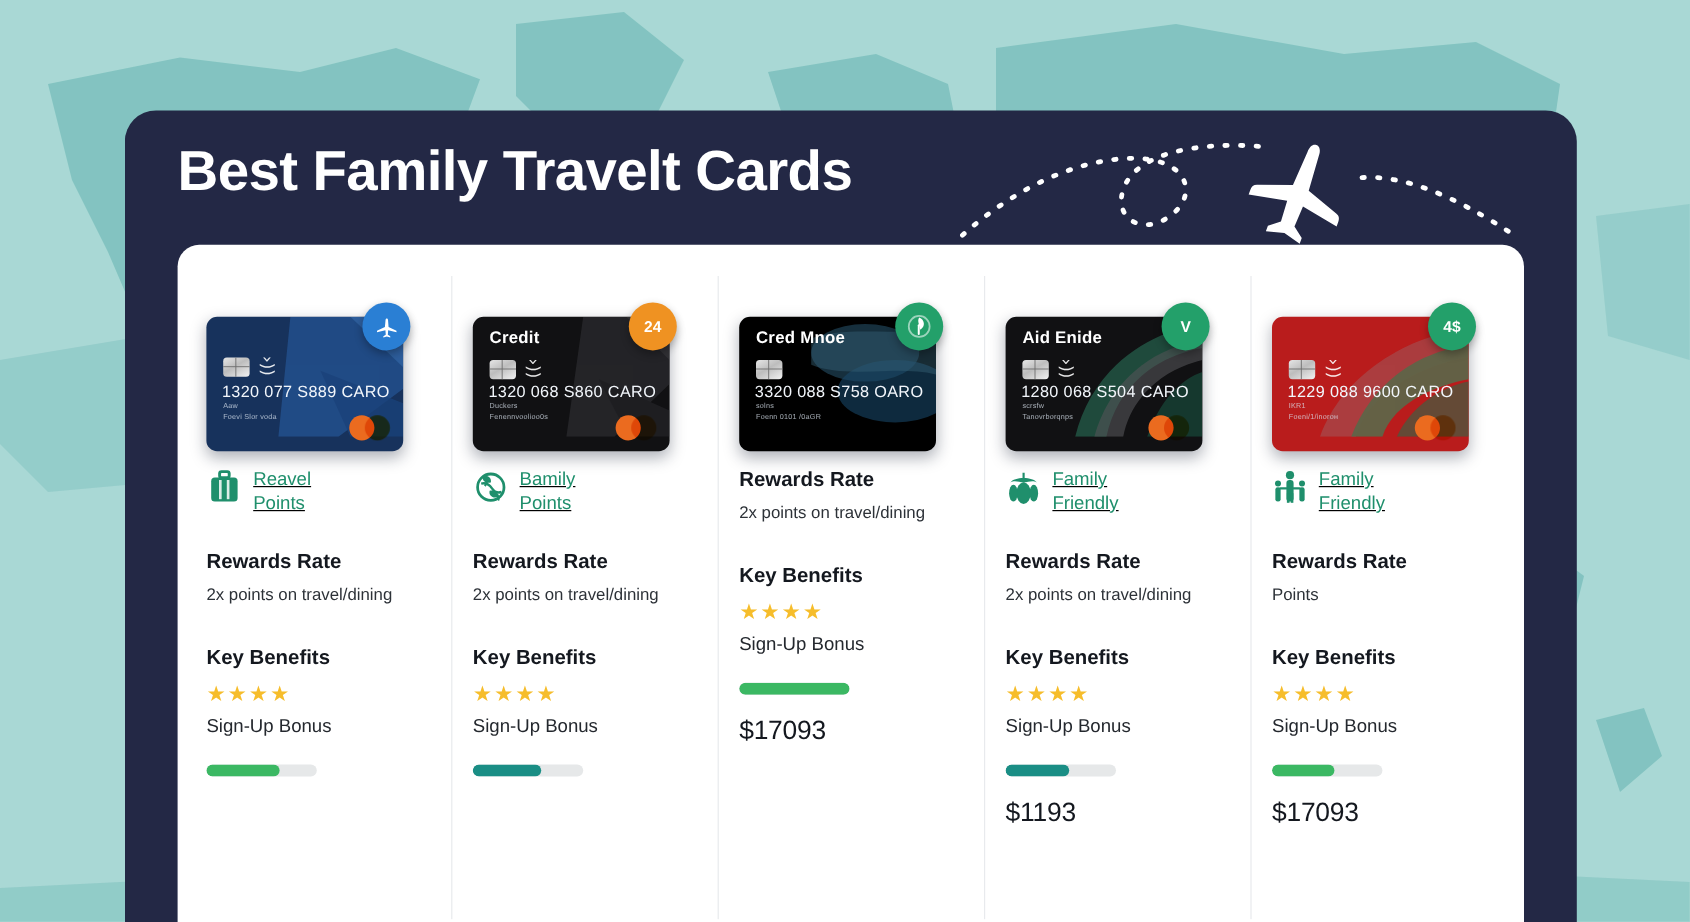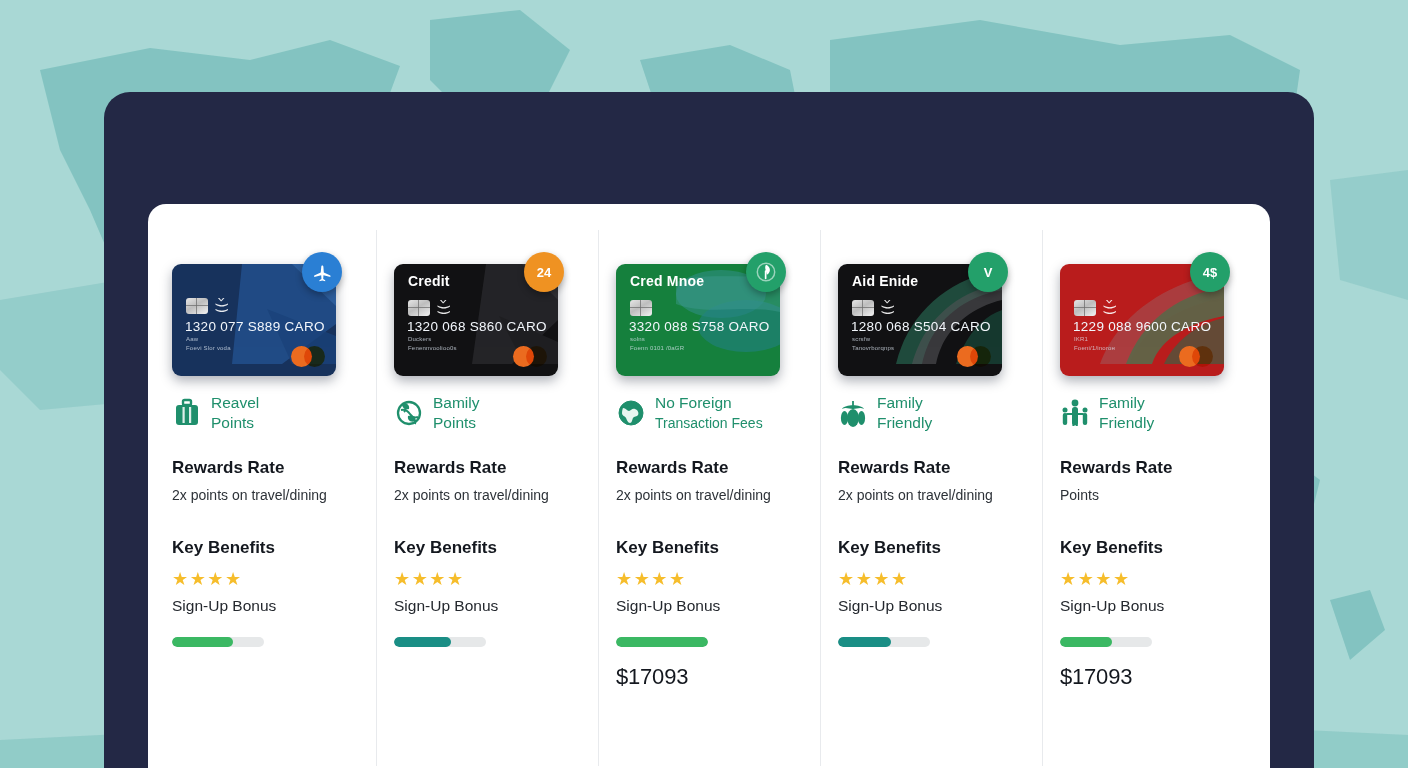--- a/index.html
+++ b/index.html
@@ -204,24 +204,25 @@
     font-size: 13px;
     font-weight: bold;
     box-shadow: 0 3px 7px rgba(0,0,0,.3);
     z-index: 3;
   }
   .card-badge svg { display: block; }
 
   
   .feature {
     display: flex;
-    align-items: center;
+    align-items: flex-start;
     gap: 9px;
     min-height: 46px;
     margin-bottom: 22px;
+    text-decoration: underline;
   }
   .feature-icon { flex: 0 0 auto; width: 30px; height: 32px; }
   .feature-icon svg { display: block; width: 100%; height: 100%; }
   .feature-label {
     font-size: 15.5px;
     line-height: 1.28;
     color: #1f8f6c;
     font-weight: 400;
   }
 
@@ -302,20 +303,33 @@
       <path d="M0 740 L300 725 L700 735 L1100 720 L1408 735 L1408 768 L0 768 Z" opacity="0.6"></path>
 
       <path d="M0 300 L120 280 L200 330 L150 400 L40 410 L0 370 Z" opacity="0.55"></path>
       <path d="M1330 180 L1408 170 L1408 300 L1340 280 Z" opacity="0.5"></path>
     </g>
   </svg>
 </div>
 
 <div class="panel">
 
+  <div class="panel-header">
+    <div class="page-title">Best Family Travelt Cards</div>
+
+    <div class="flight-deco">
+      <svg viewBox="0 0 470 104" aria-hidden="true">
+        <path d="M2 96 C 40 62, 90 34, 140 32 C 190 30, 200 62, 175 80 C 152 97, 128 82, 136 58 C 146 28, 196 18, 250 22" fill="none" stroke="#ffffff" stroke-width="4" stroke-linecap="round" stroke-dasharray="2 11"></path>
+        <path d="M335 48 C 370 46, 410 62, 462 96" fill="none" stroke="#ffffff" stroke-width="4" stroke-linecap="round" stroke-dasharray="2 11"></path>
+        <g fill="#ffffff" transform="translate(262,6) rotate(20)">
+          <path d="M38 2 c3 0 5 3 5 8 l2 30 28 10 c3 1 4 3 4 6 l0 4 -32 -6 -1 18 9 7 0 5 -15 -4 -15 4 0 -5 9 -7 -1 -18 -32 6 0 -4 c0 -3 1 -5 4 -6 l28 -10 2 -30 c0 -5 2 -8 5 -8 z"></path>
+        </g>
+      </svg>
+    </div>
+  </div>
 
   <div class="sheet">
 
     <div class="col">
       <div class="card-art-wrap">
         <div class="card-art" style="background:#17325c">
           <svg class="sheen" viewBox="0 0 164 100" preserveAspectRatio="none" aria-hidden="true">
             <polygon points="70,0 164,0 164,60 110,100 60,100" fill="#2f6fbf" opacity=".75"></polygon>
             <polygon points="120,0 164,0 164,42" fill="#4a93e0" opacity=".7"></polygon>
             <polygon points="95,45 164,72 164,100 120,100" fill="#1d4f92" opacity=".8"></polygon>
@@ -408,54 +422,41 @@
       <div class="sec-title">Key Benefits</div>
       <div class="stars">★★★★</div>
       <div class="bonus-label">Sign-Up Bonus</div>
       <div class="bar-track">
         <div class="bar-fill" style="width:62%;background:#1a8e85"></div>
       </div>
     </div>
 
     <div class="col">
       <div class="card-art-wrap">
-        <div class="card-art" style="background:#15803d">
+        <div class="card-art" style="background:#000000">
           <svg class="sheen" viewBox="0 0 164 100" preserveAspectRatio="none" aria-hidden="true">
             <ellipse cx="105" cy="30" rx="45" ry="24" fill="#4a9ccc" opacity=".55"></ellipse>
             <ellipse cx="130" cy="62" rx="48" ry="26" fill="#2d82bd" opacity=".6"></ellipse>
             <path d="M60 18 C 90 6, 140 18, 164 8 L164 48 C 130 40, 90 52, 60 40 Z" fill="#63b2d8" opacity=".45"></path>
           </svg>
           <div class="card-brandword">Cred Mnoe</div>
           <div class="card-chip" style="top:36px"></div>
           <div class="card-number">3320 088 S758 OARO</div>
           <div class="card-sub1">solns</div>
           <div class="card-sub2">Foenn 0101 /0aGR</div>
         </div>
         <div class="card-badge" style="background:#23a06a">
           <svg width="22" height="22" viewBox="0 0 24 24" aria-hidden="true">
             <circle cx="12" cy="12" r="9.5" fill="none" stroke="#ffffff" stroke-width="1.6" opacity=".55"></circle>
             <path d="M12 4c5 2 6 8 1 11-1-5-3-8-1-11z" fill="#fff"></path>
             <path d="M11.6 11v8" stroke="#fff" stroke-width="1.8" stroke-linecap="round"></path>
           </svg>
         </div>
       </div>
 
-      <div class="feature">
-        <span class="feature-icon">
-          <svg viewBox="0 0 30 32" aria-hidden="true">
-            <circle cx="15" cy="16" r="12" fill="#1f8f6c"></circle>
-            <circle cx="15" cy="16" r="12" fill="none" stroke="#1f8f6c" stroke-width="1"></circle>
-            <path d="M7 11c3 0 4 3 6 3s3-3 6-2 4 4 3 6-4 1-5 3-1 5-3 5-3-3-4-5-4-2-4-5 1-5 1-5z" fill="#e8f6f0"></path>
-          </svg>
-        </span>
-        <span class="feature-label">
-          <span>No Foreign</span><br>
-          <span style="font-size:14px">Transaction Fees</span>
-        </span>
-      </div>
 
       <div class="sec-title">Rewards Rate</div>
       <div class="sec-value">2x points on travel/dining</div>
       <div class="gap-a"></div>
       <div class="sec-title">Key Benefits</div>
       <div class="stars">★★★★</div>
       <div class="bonus-label">Sign-Up Bonus</div>
       <div class="bar-track">
         <div class="bar-fill" style="width:100%;background:#3bb863"></div>
       </div>
@@ -502,20 +503,21 @@
 
       <div class="sec-title">Rewards Rate</div>
       <div class="sec-value">2x points on travel/dining</div>
       <div class="gap-a"></div>
       <div class="sec-title">Key Benefits</div>
       <div class="stars">★★★★</div>
       <div class="bonus-label">Sign-Up Bonus</div>
       <div class="bar-track">
         <div class="bar-fill" style="width:58%;background:#1a8e85"></div>
       </div>
+      <div class="price">$1193</div>
     </div>
 
     <div class="col">
       <div class="card-art-wrap">
         <div class="card-art" style="background:#b91c1c">
           <svg class="sheen" viewBox="0 0 164 100" preserveAspectRatio="none" aria-hidden="true">
             <path d="M40 100 C 60 44, 120 14, 164 10 L164 34 C 124 40, 80 64, 70 100 Z" fill="#8a8a90" opacity=".55"></path>
             <path d="M66 100 C 84 52, 126 28, 164 24 L164 52 C 132 58, 100 74, 92 100 Z" fill="#16a06c" opacity=".95"></path>
             <path d="M104 100 C 116 74, 142 58, 164 54 L164 100 Z" fill="#0e7a52" opacity=".9"></path>
           </svg>

